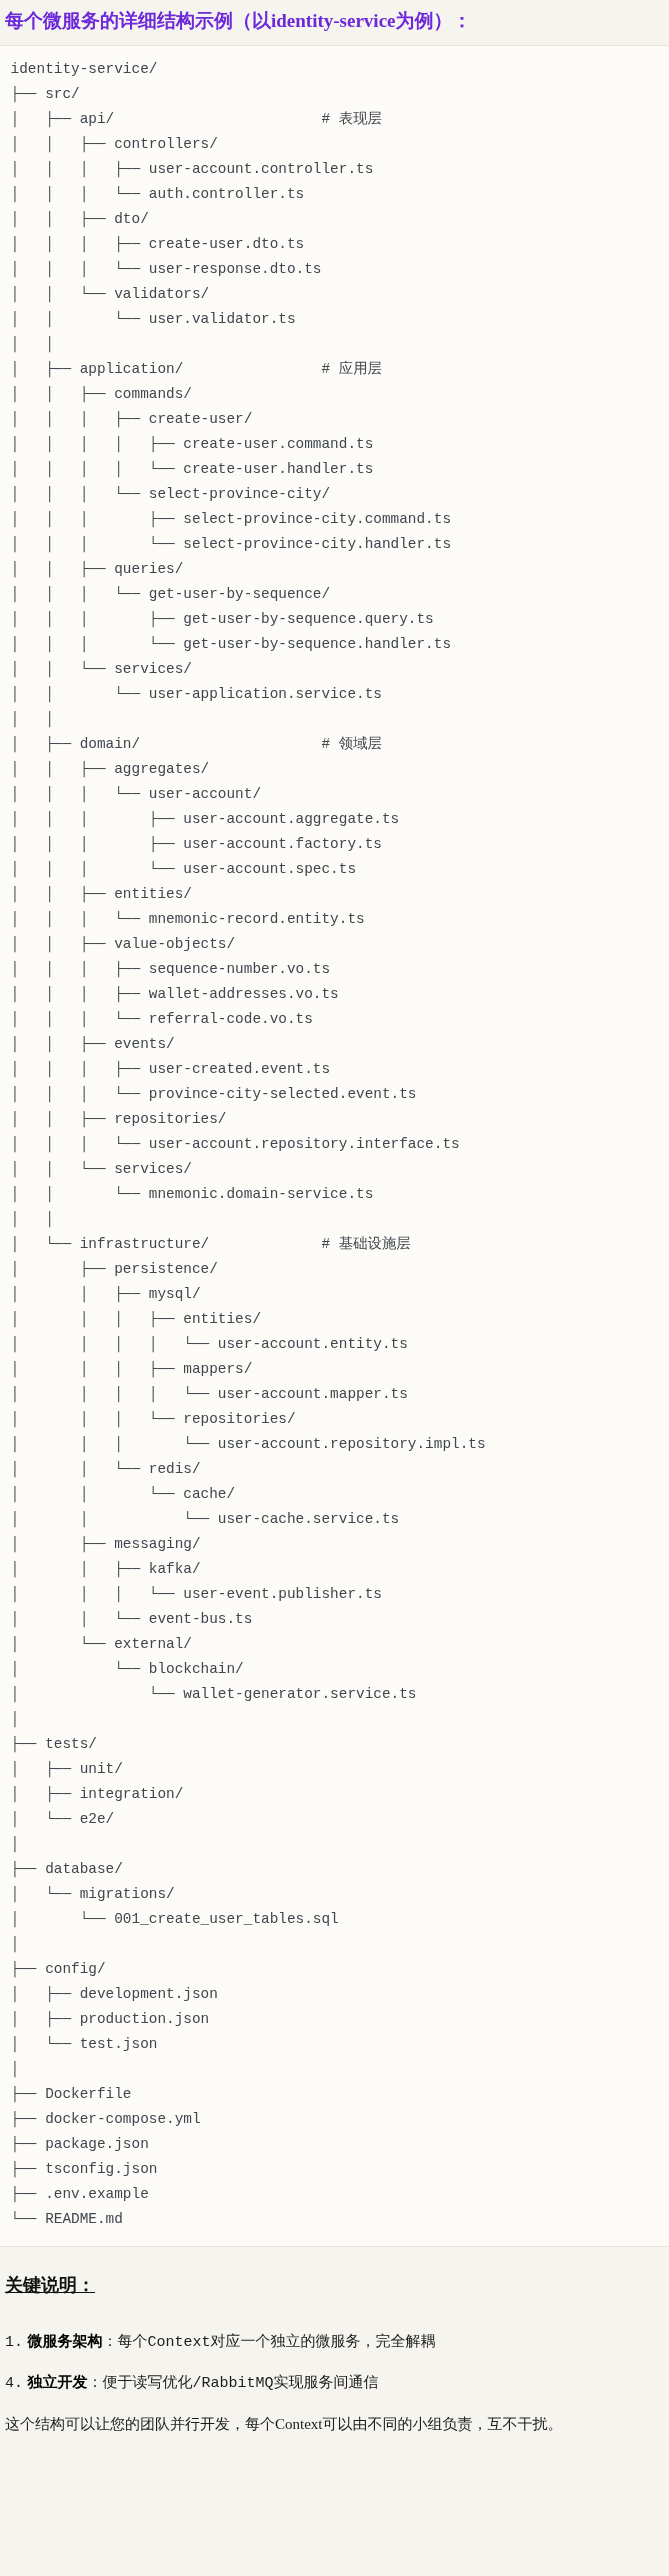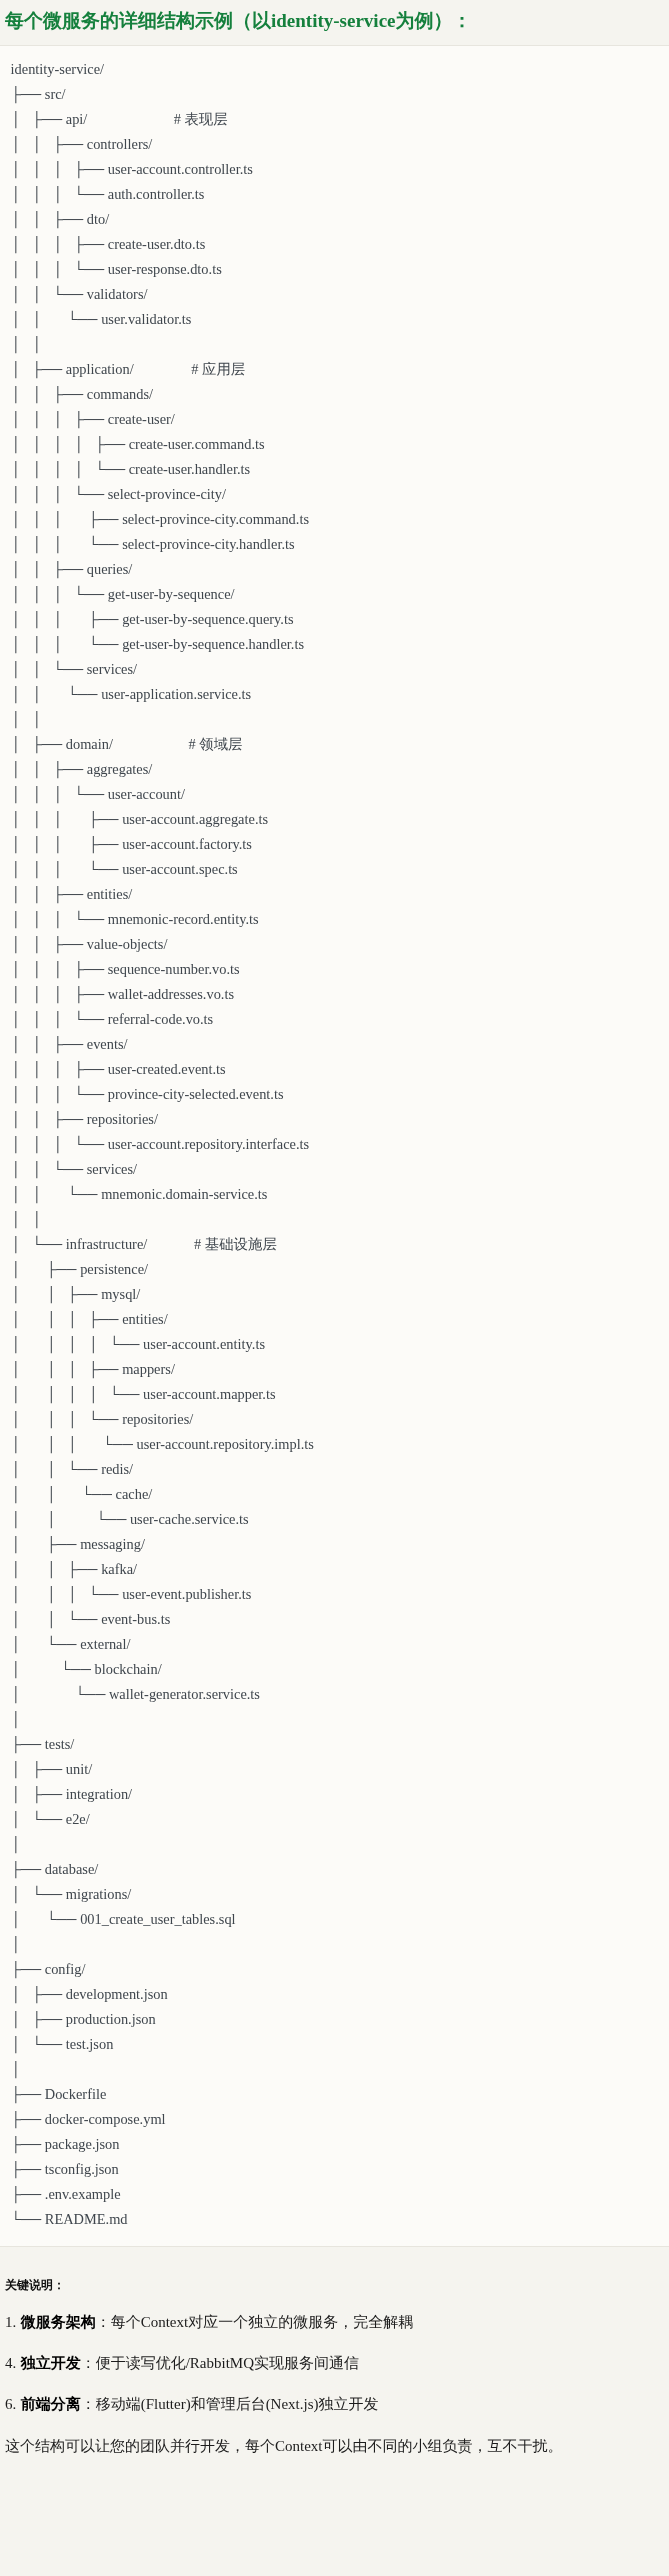--- a/index.html
+++ b/index.html
@@ -11,56 +11,58 @@
     background: #f5f4ef;
     color: #1c1c1c;
     font-family: "Liberation Serif", "DejaVu Serif", serif;
   }
   .doc-title {
     margin: 0;
     padding: 8.8px 6.3px 11.3px 5px;
     font-size: 19px;
     line-height: 24.4px;
     font-weight: 700;
-    color: #15803d;
+    color: #6d28d9;
   }
   .code-panel {
     background: #fcfbf8;
     border-top: 0.6px solid #e7e5de;
     border-bottom: 0.6px solid #e7e5de;
     padding: 11.3px 7.5px 13.8px 10.6px;
   }
   .tree {
     margin: 0;
-    font-family: Liberation Serif, serif;
+    font-family: Liberation Mono, monospace;
     font-size: 14.4px;
     line-height: 25px;
     color: #3f464d;
     white-space: pre;
   }
   .notes {
     padding: 26px 5px 16.3px 5px;
   }
   .notes-heading {
-    margin: 0 0 16px 0;
-    font-size: 12px;
+    margin: 0 0 36px 0;
+    font-size: 18px;
     line-height: 24px;
     font-weight: 700;
     color: #111111;
+    text-decoration: underline;
   }
   .notes-list {
     list-style: none;
     margin: 0;
     padding: 0;
   }
   .note-item {
     font-size: 15px;
     line-height: 19.4px;
     margin: 0 0 22px 0;
     color: #1c1c1c;
+    font-family: Liberation Mono, monospace;
   }
   .note-item .num {
     margin-right: 4.4px;
   }
   .note-item .label {
     font-weight: 700;
     color: #000000;
   }
   .notes-footer {
     margin: 5px 0 0 0;
@@ -163,18 +165,17 @@
 ├── .env.example
 └── README.md</pre>
 </section>
 
 <section class="notes">
   <h2 class="notes-heading">关键说明：</h2>
 
   <ol class="notes-list">
       <li class="note-item"><span class="num">1.</span><span class="label">微服务架构</span><span class="colon">：</span><span class="text">每个Context对应一个独立的微服务，完全解耦</span></li>
       <li class="note-item"><span class="num">4.</span><span class="label">独立开发</span><span class="colon">：</span><span class="text">便于读写优化/RabbitMQ实现服务间通信</span></li>
-      <li class="note-item"><span class="num">6.</span><span class="label">前端分离</span><span class="colon">：</span><span class="text">移动端(Flutter)和管理后台(Next.js)独立开发</span></li>
     </ol>
 
   <p class="notes-footer">这个结构可以让您的团队并行开发，每个Context可以由不同的小组负责，互不干扰。</p>
 </section>
 
 
 </body></html>

